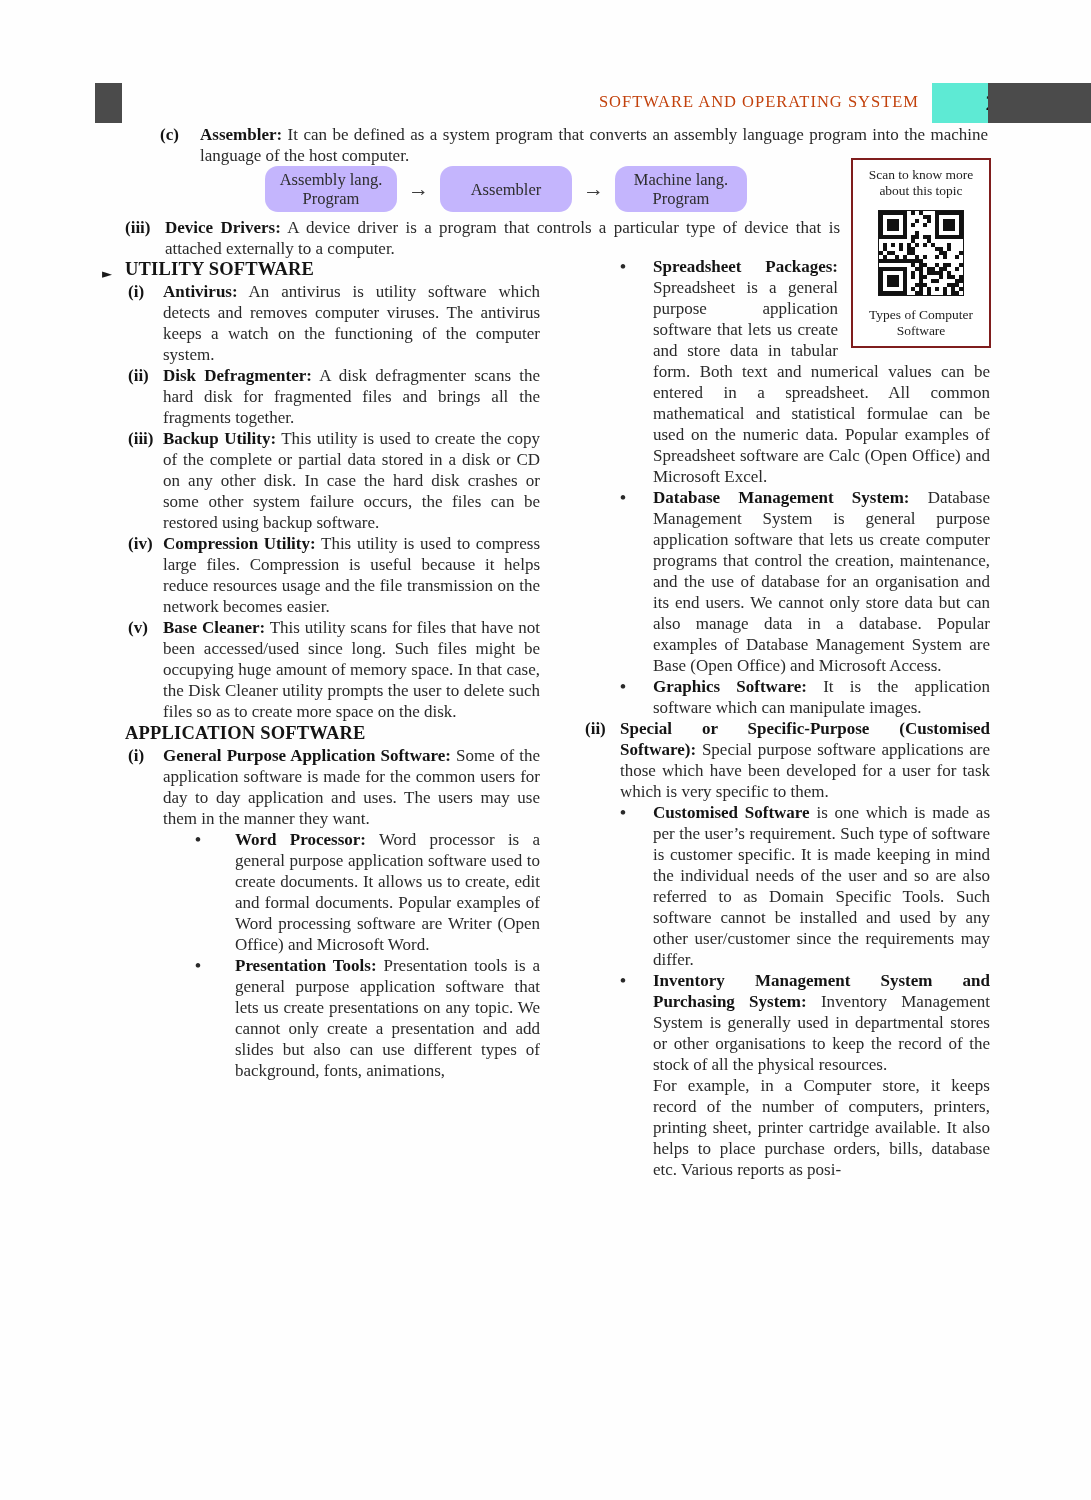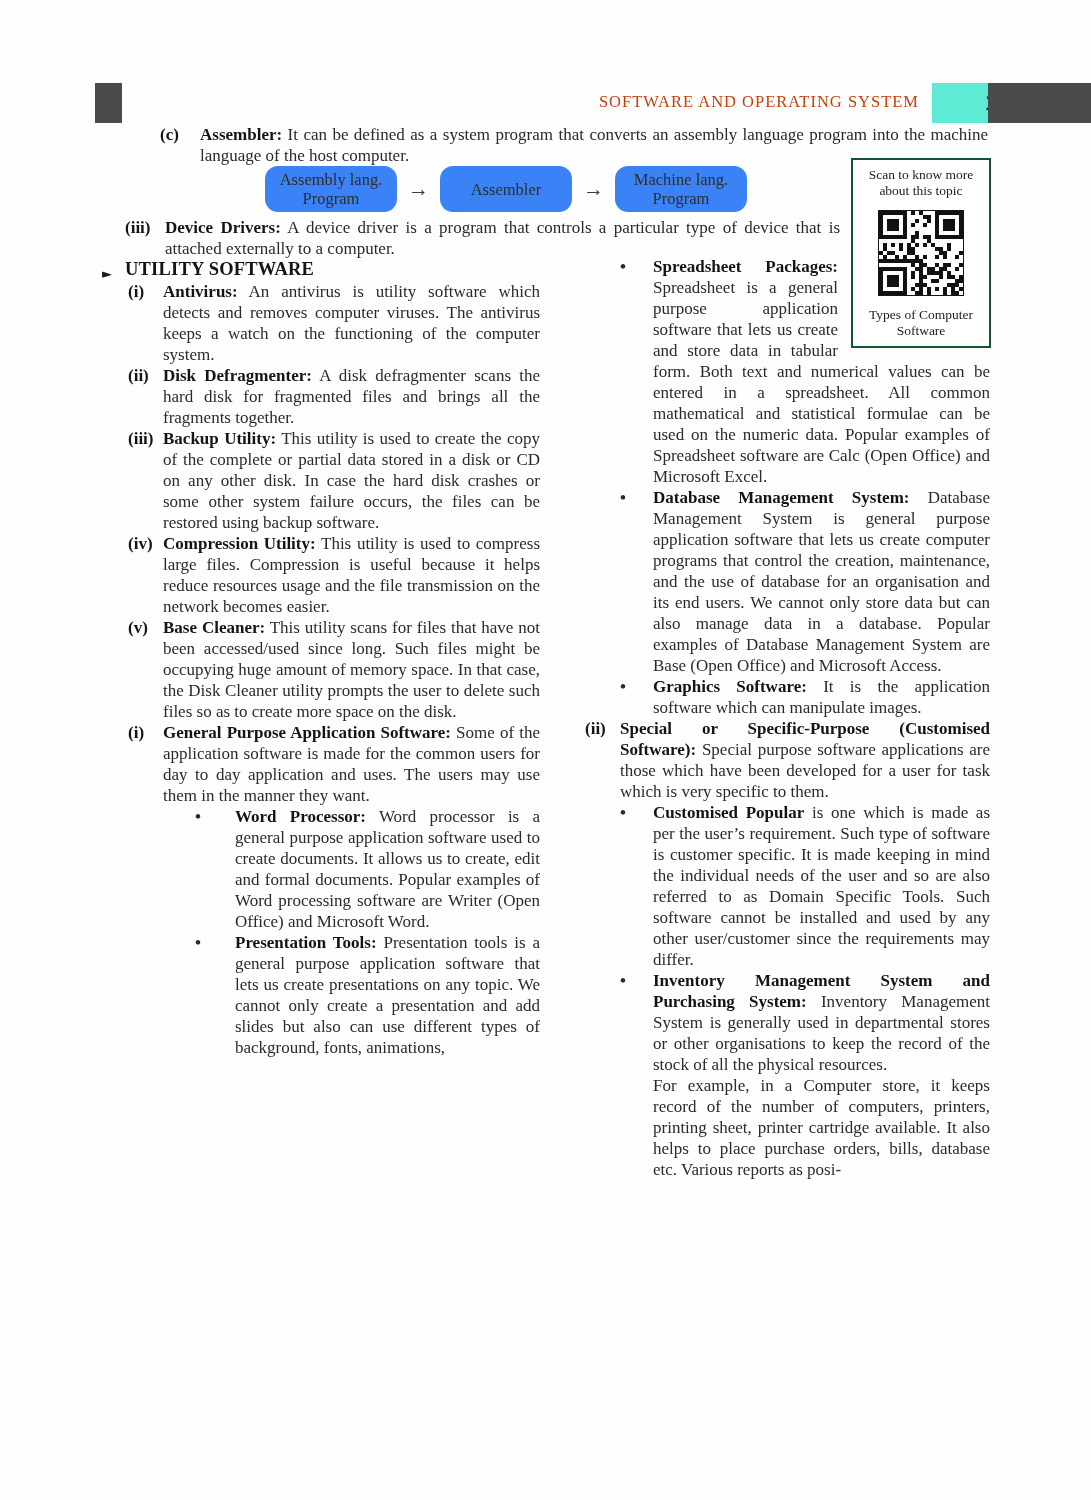--- a/index.html
+++ b/index.html
@@ -16,25 +16,25 @@
   .hdr-bar{position:absolute;left:988px;top:0;width:103px;height:40px;background:#4b4b4b;}
   
   .para{margin:0;text-align:justify;font-size:17px;line-height:21px;}
   .para b{color:#141414;}
   .hang{position:relative;}
   .hang .lbl{position:absolute;left:0;top:0;font-weight:bold;color:#141414;}
   
   .assembler-para{position:absolute;left:160px;top:124px;width:828px;padding-left:40px;box-sizing:content-box;width:788px;}
   .devdrv-para{position:absolute;left:125px;top:217px;width:715px;padding-left:40px;box-sizing:border-box;}
   .flow{position:absolute;left:265px;top:166px;display:flex;align-items:center;gap:11px;}
-  .flow-box{background:#3b82f6;border-radius:13px;min-height:46px;width:132px;display:flex;align-items:center;justify-content:center;
+  .flow-box{background:#c4b5fd;border-radius:13px;min-height:46px;width:132px;display:flex;align-items:center;justify-content:center;
     text-align:center;font-size:16.5px;line-height:19px;color:#2d2d2d;padding:2px 6px;box-sizing:border-box;}
   .flow-arrow{font-size:21px;color:#3c3c3c;}
   
-  .qrbox{position:absolute;left:851px;top:158px;width:140px;height:190px;border:2px solid #14532d;background:#fff;
+  .qrbox{position:absolute;left:851px;top:158px;width:140px;height:190px;border:2px solid #7f1d1d;background:#fff;
     box-sizing:border-box;display:flex;flex-direction:column;align-items:center;justify-content:space-between;padding:7px 4px;}
   .qr-cap{font-size:13.5px;line-height:16px;text-align:center;color:#1c1c1c;}
   .qr-img{width:86px;height:86px;border:1.5px solid #161616;box-sizing:border-box;background:#fff;}
   .qr-img svg{display:block;width:100%;height:100%;}
   
   .col-left{position:absolute;left:100px;top:258px;width:440px;}
   .col-right{position:absolute;left:585px;top:256px;width:405px;}
   .sec-head{position:relative;margin:0 0 0 25px;font-size:18.5px;line-height:23px;font-weight:bold;color:#141414;letter-spacing:.2px;}
   .arrow-marker{position:absolute;left:-23px;top:4px;font-size:13px;color:#1a1a1a;font-family:"DejaVu Sans",sans-serif;}
   .intro{margin-left:63px;}
@@ -116,20 +116,23 @@
       <span class="lbl">(iv)</span>
       <b>Compression Utility:</b>
       <span>This utility is used to compress large files. Compression is useful because it helps reduce resources usage and the file transmission on the network becomes easier.</span>
     </p>
     <p class="para hang num-item">
       <span class="lbl">(v)</span>
       <b>Base Cleaner:</b>
       <span>This utility scans for files that have not been accessed/used since long. Such files might be occupying huge amount of memory space. In that case, the Disk Cleaner utility prompts the user to delete such files so as to create more space on the disk.</span>
     </p>
 
+    <h2 class="sec-head">
+      <span>APPLICATION SOFTWARE</span>
+    </h2>
 
     <p class="para hang num-item">
       <span class="lbl">(i)</span>
       <b>General Purpose Application Software:</b>
       <span>Some of the application software is made for the common users for day to day application  and uses.  The users may use them in the manner they want.</span>
     </p>
 
     <p class="para hang bullet-item-l">
       <span class="blt">•</span>
       <b>Word Processor:</b>
@@ -164,21 +167,21 @@
     </p>
 
     <p class="para hang special-item">
       <span class="lbl">(ii)</span>
       <b>Special or Specific-Purpose (Customised Software):</b>
       <span>Special purpose software applications are those which have been developed for a user for task which is very specific to them.</span>
     </p>
 
     <p class="para hang bullet-item-r">
       <span class="blt">•</span>
-      <b>Customised Popular</b>
+      <b>Customised Software</b>
       <span>is one which is made as per the user’s requirement. Such type of software is customer specific. It is made keeping in mind the individual needs of the user and so are also referred to as Domain Specific Tools. Such software cannot be installed and used by any other user/customer since the requirements may differ.</span>
     </p>
     <p class="para hang bullet-item-r">
       <span class="blt">•</span>
       <b>Inventory Management System and Purchasing System:</b>
       <span>Inventory Management System is generally used in departmental stores or other organisations to keep the record of the stock of all the physical resources.</span>
     </p>
     <p class="para bullet-item-r">For example, in a Computer store, it keeps record of the number of computers, printers, printing sheet, printer cartridge available. It also helps to place purchase orders, bills, database etc. Various reports as posi-</p>
   </div>
 

